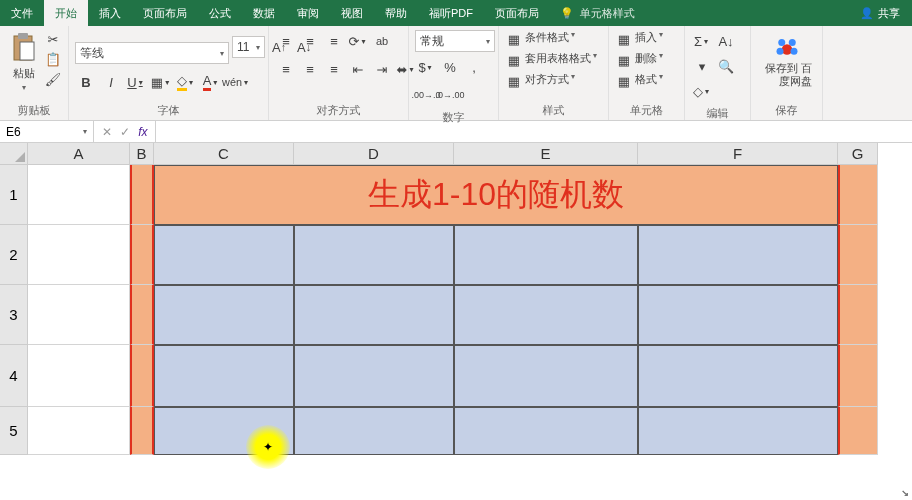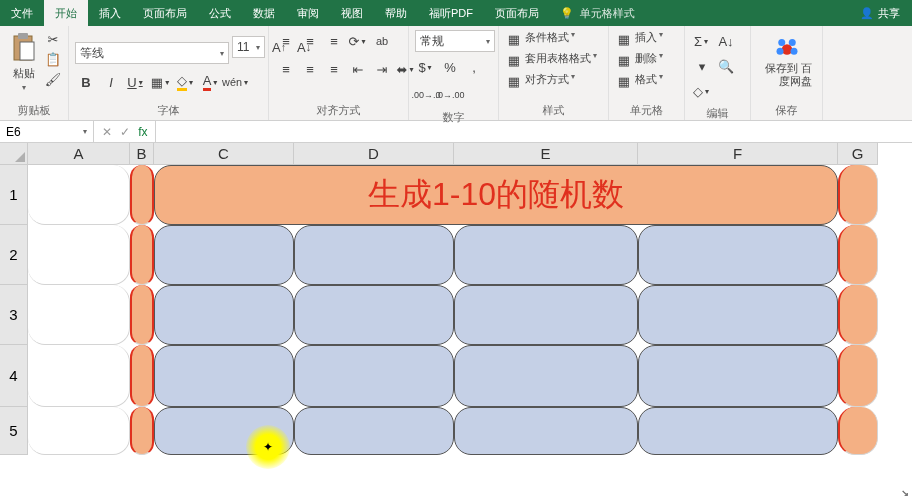--- a/index.html
+++ b/index.html
@@ -46,21 +46,21 @@
   .col-headers { position: absolute; left: 28px; top: 0; right: 0; height: 22px; display: flex; }
   .ch { border-right: 1px solid #ccc; border-bottom: 1px solid #ccc; background: #e6e6e6; display: flex; align-items: center; justify-content: center; font-size: 15px; color: #333; }
   .chA { width: 102px; } .chB { width: 24px; } .chC { width: 140px; } .chD { width: 160px; } .chE { width: 184px; } .chF { width: 200px; } .chG { width: 40px; }
   
   .row-headers { position: absolute; left: 0; top: 22px; width: 28px; }
   .rh { border-right: 1px solid #ccc; border-bottom: 1px solid #ccc; background: #e6e6e6; display: flex; align-items: center; justify-content: center; font-size: 15px; }
   .rh1 { height: 60px; } .rh2 { height: 60px; } .rh3 { height: 60px; } .rh4 { height: 62px; } .rh5 { height: 48px; }
   
   .grid { position: absolute; left: 28px; top: 22px; right: 0; bottom: 0; }
   .gr { display: flex; }
-  .gc { border-right: 1px solid #d4d4d4; border-bottom: 1px solid #d4d4d4; border-radius: 17px; }
+  .gc { border-right: 1px solid #d4d4d4; border-bottom: 1px solid #d4d4d4; }
   .gr1 .gc { height: 60px; } .gr2 .gc, .gr3 .gc { height: 60px; } .gr4 .gc { height: 62px; } .gr5 .gc { height: 48px; }
   
   .cA { width: 102px; background: #fff; }
   .cB { width: 24px; background: #f4b084; border-left: 2px solid #e0301e; border-right: 2px solid #e0301e; }
   .merged { width: 684px; background: #f4b084; display: flex; align-items: center; justify-content: center; font-size: 32px; color: #e0301e; border: 1px solid #555; }
   .cC { width: 140px; } .cD { width: 160px; } .cE { width: 184px; } .cF { width: 200px; }
   .cG { width: 40px; background: #f4b084; border-left: 2px solid #e0301e; }
   .blue { background: #c5d0e6; border: 1px solid #555 !important; }
   
   .cursor-highlight { position: absolute; width: 44px; height: 44px; border-radius: 50%; background: radial-gradient(circle,#fffb00 40%,rgba(255,251,0,.1) 72%); left: 246px; top: 282px; pointer-events: none; display: flex; align-items: center; justify-content: center; font-size: 12px; }
@@ -283,21 +283,21 @@
 </div>
 
 <div class="name-fx">
   <div class="name-box">
       <span>E6</span>
       <span class="arrow">▾</span>
     </div>
   <div class="fx-controls">
     <span>✕</span>
     <span>✓</span>
-    <span style="color:#15803d">fx</span>
+    <span style="font-style:italic;color:#4c1d95">fx</span>
   </div>
   <div class="fx-bar"></div>
 </div>
 
 <div class="sheet">
   <div class="corner"></div>
   <div class="col-headers">
     <div class="ch chA">A</div>
     <div class="ch chB">B</div>
     <div class="ch chC">C</div>

